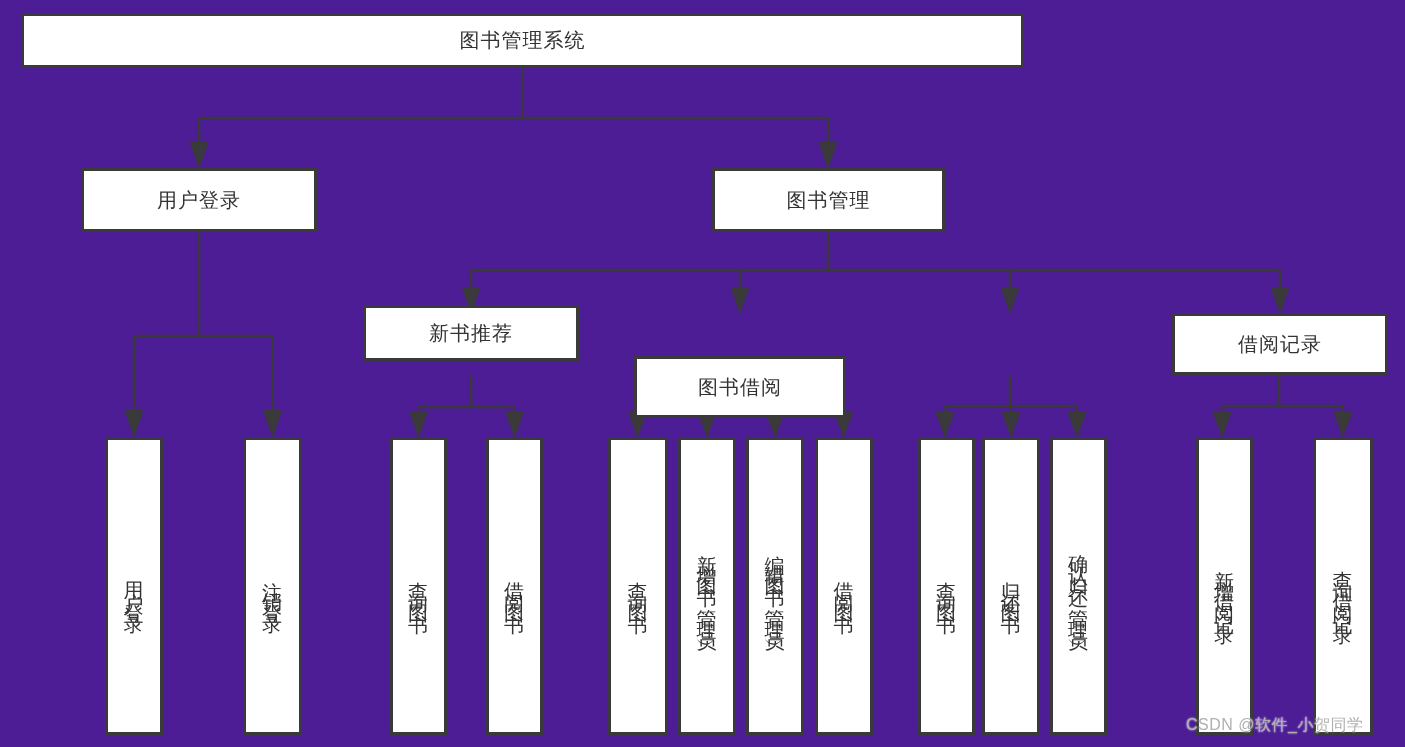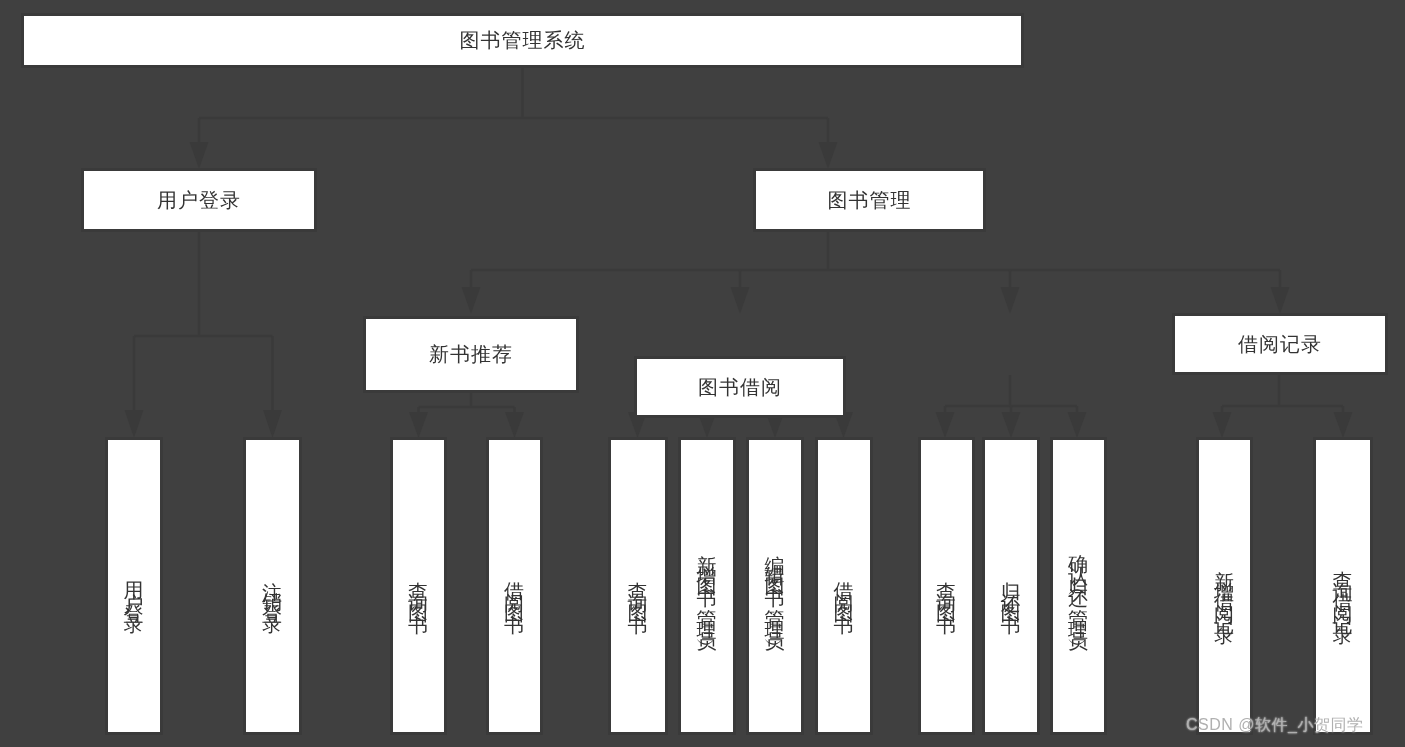--- a/index.html
+++ b/index.html
@@ -5,21 +5,21 @@
   html, body {
     margin: 0;
     padding: 0;
     background: #ffffff;
     font-family: "Liberation Sans", "DejaVu Sans", sans-serif;
   }
   .stage {
     position: relative;
     width: 1405px;
     height: 747px;
-    background: #404040;
+    background: #4c1d95;
     overflow: hidden;
   }
   .connectors {
     position: absolute;
     left: 0;
     top: 0;
     z-index: 1;
   }
   .node {
     position: absolute;
@@ -103,23 +103,23 @@
       <polygon points="1001.5,412 1020.5,412 1011,438"></polygon>
       <polygon points="1067.5,412 1086.5,412 1077,438"></polygon>
       <polygon points="1212.5,412 1231.5,412 1222,438"></polygon>
       <polygon points="1333.5,412 1352.5,412 1343,438"></polygon>
     </g>
   </svg>
 
   <div class="node h-node" style="left:21px; top:13px; width:1003px; height:55px;">图书管理系统</div>
 
   <div class="node h-node" style="left:81px; top:168px; width:236px; height:64px;">用户登录</div>
-  <div class="node h-node" style="left:712px; top:168px; width:233px; height:64px;margin-left:41px;">图书管理</div>
+  <div class="node h-node" style="left:712px; top:168px; width:233px; height:64px;">图书管理</div>
 
-  <div class="node h-node" style="left:363px; top:316px; width:216px; height:77px;">新书推荐</div>
+  <div class="node h-node" style="left:363px; top:305px; width:216px; height:56px;">新书推荐</div>
   <div class="node h-node" style="left:634px; top:313px; width:212px; height:62px;margin-top:43px;">图书借阅</div>
   <div class="node h-node" style="left:1172px; top:313px; width:216px; height:62px;">借阅记录</div>
 
   <div class="node v-node" style="left:105px; top:437px; width:58px; height:298px;">用户登录</div>
   <div class="node v-node" style="left:243px; top:437px; width:59px; height:298px;">注销登录</div>
 
   <div class="node v-node" style="left:390px; top:437px; width:57px; height:298px;">查询图书</div>
   <div class="node v-node" style="left:486px; top:437px; width:57px; height:298px;">借阅图书</div>
 
   <div class="node v-node" style="left:608px; top:437px; width:60px; height:298px;">查询图书</div>

